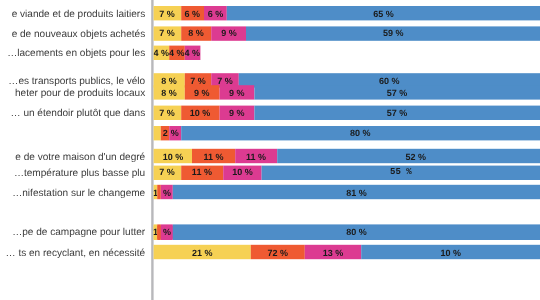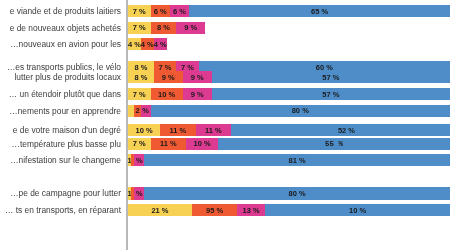--- a/index.html
+++ b/index.html
@@ -48,59 +48,59 @@
           <div class="seg s2" style="width: 19.32px;">6 %</div>
           <div class="seg s3" style="width: 209.3px; flex: 1 1 auto;">65 %</div>
         </div>
       </div>
       <div class="row" style="top: 21.6px; padding-left: 33px;">
         <div class="label">e de nouveaux objets achetés</div>
         <div class="bars">
           <div class="seg s0" style="width: 22.54px;">7 %</div>
           <div class="seg s1" style="width: 25.76px;">8 %</div>
           <div class="seg s2" style="width: 28.98px;">9 %</div>
+          <div class="seg s3" style="width: 189.98px; flex: 1 1 auto;">59 %</div>
         </div>
       </div>
       <div class="row" style="top: 38.2px;">
-        <div class="label">nouveaux en avion pour les…</div>
+        <div class="label">lacements en objets pour les…</div>
         <div class="bars">
           <div class="seg s0" style="width: 12.88px;">4 %</div>
           <div class="seg s1" style="width: 12.88px;">4 %</div>
           <div class="seg s2" style="width: 12.88px;">4 %</div>
         </div>
       </div>
       <div class="row" style="top: 61px;">
         <div class="label">es transports publics, le vélo…</div>
         <div class="bars">
           <div class="seg s0" style="width: 25.76px;">8 %</div>
           <div class="seg s1" style="width: 22.54px;">7 %</div>
           <div class="seg s2" style="width: 22.54px;">7 %</div>
           <div class="seg s3" style="width: 193.2px; flex: 1 1 auto;">60 %</div>
         </div>
       </div>
       <div class="row" style="top: 71.4px;">
-        <div class="label">lutter plus de produits locaux</div>
+        <div class="label">heter pour de produits locaux</div>
         <div class="bars">
           <div class="seg s0" style="width: 25.76px;">8 %</div>
           <div class="seg s1" style="width: 28.98px;">9 %</div>
           <div class="seg s2" style="width: 28.98px;">9 %</div>
           <div class="seg s3" style="width: 183.54px; flex: 1 1 auto;">57 %</div>
         </div>
       </div>
       <div class="row" style="top: 88px;">
         <div class="label">un étendoir plutôt que dans …</div>
         <div class="bars">
           <div class="seg s0" style="width: 22.54px;">7 %</div>
           <div class="seg s1" style="width: 32.2px;">10 %</div>
           <div class="seg s2" style="width: 28.98px;">9 %</div>
           <div class="seg s3" style="width: 183.54px; flex: 1 1 auto;">57 %</div>
         </div>
       </div>
       <div class="row" style="top: 104.6px;">
-        <div class="label">nements pour en apprendre…</div>
         <div class="bars">
           <div class="seg s0" style="width: 6.44px;"></div>
           <div class="seg s1" style="width: 6.44px;">2</div>
           <div class="seg s2" style="width: 9.66px;">%</div>
           <div class="seg s3" style="width: 257.6px; flex: 1 1 auto;">80 %</div>
         </div>
       </div>
       <div class="row" style="top: 124px;">
         <div class="label">e de votre maison d'un degré</div>
         <div class="bars">
@@ -139,22 +139,22 @@
       </div>
       <div class="row" style="top: 187.6px;">
         <div class="bars">
           <div class="seg s0" style="width: 3.22px;">1</div>
           <div class="seg s1" style="width: 3.22px;"></div>
           <div class="seg s2" style="width: 9.66px;">%</div>
           <div class="seg s3" style="width: 257.6px; flex: 1 1 auto;">80 %</div>
         </div>
       </div>
       <div class="row" style="top: 204.2px;">
-        <div class="label">ts en transports, en réparant …</div>
+        <div class="label">ts en recyclant, en nécessité …</div>
         <div class="bars">
-          <div class="seg s0" style="width: 64px;">21 %</div>
-          <div class="seg s1" style="width: 45.08px;">95 %</div>
-          <div class="seg s2" style="width: 28px;">13 %</div>
+          <div class="seg s0" style="width: 81px;">21 %</div>
+          <div class="seg s1" style="width: 45.08px;">72 %</div>
+          <div class="seg s2" style="width: 47px;">13 %</div>
           <div class="seg s3" style="width: 112.7px; flex: 1 1 auto;">10 %</div>
         </div>
       </div>
     </div>
 </div>
 
 </body></html>

